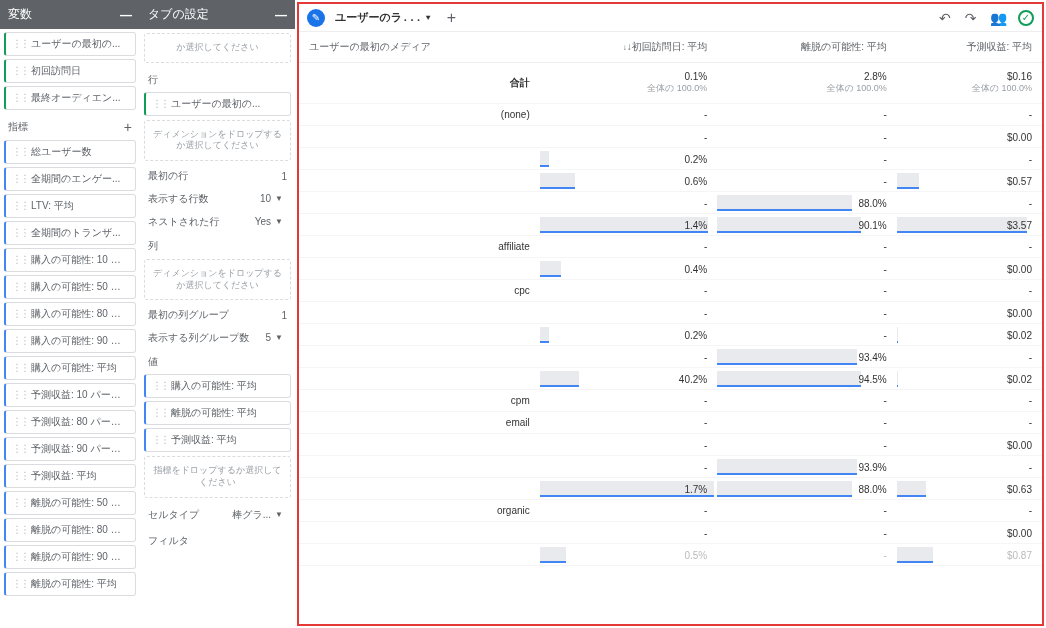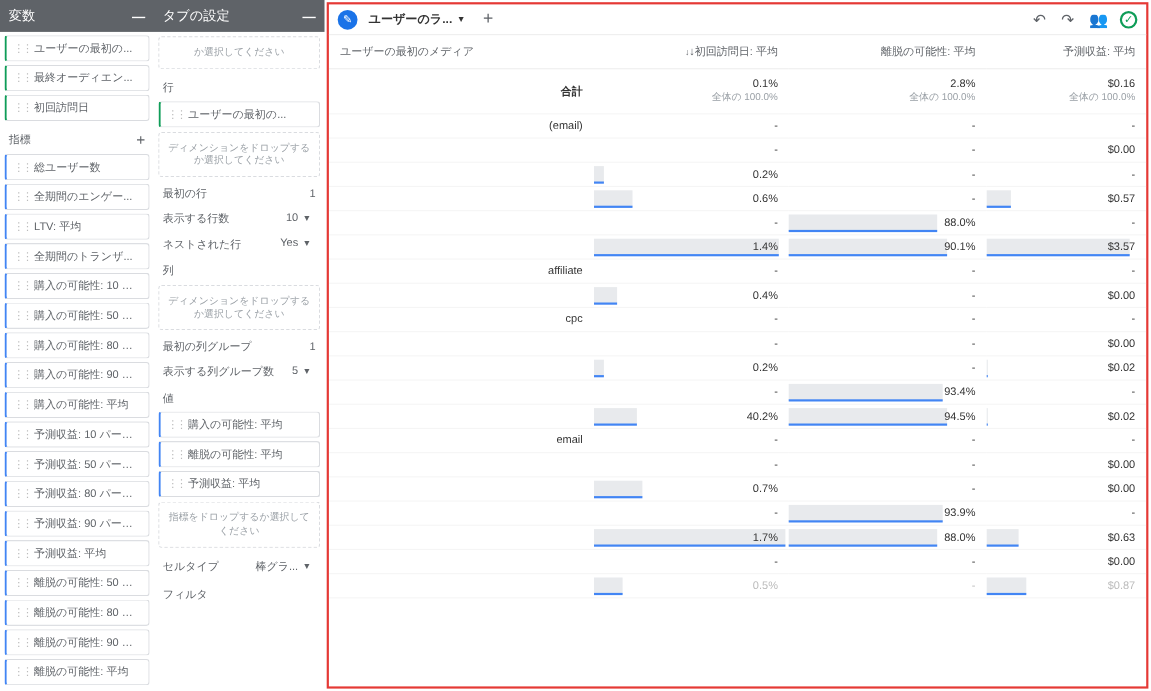--- a/index.html
+++ b/index.html
@@ -29,21 +29,21 @@
     .dropdown-ctrl .arrow { font-size: 8px; color: #5f6368; }
     
     .left-scroll { overflow-y: auto; flex: 1; }
     .left-scroll::-webkit-scrollbar { width: 6px; }
     .left-scroll::-webkit-scrollbar-thumb { background: #dadce0; border-radius: 3px; }
     
     
     .main { flex: 1; border: 2px solid #e53935; margin: 2px; display: flex; flex-direction: column; position: relative; }
     .tab-bar { display: flex; align-items: center; padding: 4px 8px; border-bottom: 1px solid #eee; gap: 6px; }
     .tab-bar .edit-icon { width: 18px; height: 18px; border-radius: 50%; background: #1a73e8; color: #fff; display: flex; align-items: center; justify-content: center; font-size: 10px; cursor: pointer; }
-    .tab-bar .tab { font-size: 11px; font-weight: bold; padding: 2px 4px; display: flex; align-items: center; gap: 4px; cursor: pointer; }
+    .tab-bar .tab { font-size: 11px; font-weight: bold; padding: 2px 4px; display: flex; align-items: center; gap: 4px; cursor: pointer; font-family: Liberation Mono, monospace; }
     .tab-bar .tab .arrow { font-size: 8px; }
     .tab-bar .add-tab { font-size: 16px; color: #5f6368; cursor: pointer; padding: 0 6px; }
     .tab-bar .spacer { flex: 1; }
     .tab-bar .toolbar-icon { font-size: 14px; color: #5f6368; cursor: pointer; padding: 0 4px; }
     .tab-bar .status-ok { width: 16px; height: 16px; border-radius: 50%; border: 2px solid #0f9d58; color: #0f9d58; display: flex; align-items: center; justify-content: center; font-size: 10px; }
     
     .table-wrap { flex: 1; overflow: auto; }
     table { width: 100%; border-collapse: collapse; }
     th { text-align: right; font-weight: normal; font-size: 10px; color: #5f6368; padding: 8px 10px; border-bottom: 1px solid #eee; }
     th:first-child { text-align: left; }
@@ -62,39 +62,38 @@
 <body>
 
 <div class="left-panels">
   <div class="panel-header">
     <span>変数</span>
     <span class="minimize">—</span>
   </div>
   <div class="left-scroll">
     <div class="chip-list" id="recent-chips">
         <div class="chip green">ユーザーの最初の...</div>
+        <div class="chip green">初回訪問日</div>
         <div class="chip green">最終オーディエン...</div>
-        <div class="chip green">初回訪問日</div>
       </div>
     <div class="section-label">
       <span>指標</span>
       <span class="plus">+</span>
     </div>
     <div class="chip-list" id="metric-chips">
         <div class="chip blue">総ユーザー数</div>
         <div class="chip blue">全期間のエンゲー...</div>
         <div class="chip blue">LTV: 平均</div>
         <div class="chip blue">全期間のトランザ...</div>
         <div class="chip blue">購入の可能性: 10 パ...</div>
         <div class="chip blue">購入の可能性: 50 パ...</div>
         <div class="chip blue">購入の可能性: 80 パ...</div>
         <div class="chip blue">購入の可能性: 90 パ...</div>
         <div class="chip blue">購入の可能性: 平均</div>
         <div class="chip blue">予測収益: 10 パーセ...</div>
-        <div class="chip blue">予測収益: 50 パーセ...</div>
         <div class="chip blue">予測収益: 80 パーセ...</div>
         <div class="chip blue">予測収益: 90 パーセ...</div>
         <div class="chip blue">予測収益: 平均</div>
         <div class="chip blue">離脱の可能性: 50 パ...</div>
         <div class="chip blue">離脱の可能性: 80 パ...</div>
         <div class="chip blue">離脱の可能性: 90 パ...</div>
         <div class="chip blue">離脱の可能性: 平均</div>
       </div>
   </div>
 </div>
@@ -206,21 +205,21 @@
   <td>
               <div>2.8%</div>
               <div class="sub-label">全体の 100.0%</div>
             </td>
   <td>
               <div>$0.16</div>
               <div class="sub-label">全体の 100.0%</div>
             </td>
           </tr>
           <tr>
-            <td>(email)</td>
+            <td>(none)</td>
             <td>-</td>
             <td>-</td>
             <td>-</td>
           </tr>
           <tr>
             <td></td>
             <td class="bar-cell">
               <div class="bar-bg" style="width: 0%;"></div>
               <div class="bar-line" style="width: 0%;"></div>
               <div class="bar-val">-</div>
@@ -404,49 +403,37 @@
               <div class="bar-line" style="width: 80%;"></div>
               <div class="bar-val">94.5%</div>
             </td>
             <td class="bar-cell">
               <div class="bar-bg" style="width: 1%;"></div>
               <div class="bar-line" style="width: 1%;"></div>
               <div class="bar-val">$0.02</div>
             </td>
           </tr>
           <tr>
+            <td>cpm</td>
+            <td>-</td>
+            <td>-</td>
+            <td>-</td>
+          </tr>
+          <tr>
             <td>email</td>
             <td>-</td>
             <td>-</td>
             <td>-</td>
           </tr>
           <tr>
             <td></td>
             <td class="bar-cell">
               <div class="bar-bg" style="width: 0%;"></div>
               <div class="bar-line" style="width: 0%;"></div>
               <div class="bar-val">-</div>
-            </td>
-            <td class="bar-cell">
-              <div class="bar-bg" style="width: 0%;"></div>
-              <div class="bar-line" style="width: 0%;"></div>
-              <div class="bar-val">-</div>
-            </td>
-            <td class="bar-cell">
-              <div class="bar-bg" style="width: 0%;"></div>
-              <div class="bar-line" style="width: 0%;"></div>
-              <div class="bar-val">$0.00</div>
-            </td>
-          </tr>
-          <tr>
-            <td></td>
-            <td class="bar-cell">
-              <div class="bar-bg" style="width: 25%;"></div>
-              <div class="bar-line" style="width: 25%;"></div>
-              <div class="bar-val">0.7%</div>
             </td>
             <td class="bar-cell">
               <div class="bar-bg" style="width: 0%;"></div>
               <div class="bar-line" style="width: 0%;"></div>
               <div class="bar-val">-</div>
             </td>
             <td class="bar-cell">
               <div class="bar-bg" style="width: 0%;"></div>
               <div class="bar-line" style="width: 0%;"></div>
               <div class="bar-val">$0.00</div>
@@ -480,20 +467,26 @@
             <td class="bar-cell">
               <div class="bar-bg" style="width: 75%;"></div>
               <div class="bar-line" style="width: 75%;"></div>
               <div class="bar-val">88.0%</div>
             </td>
             <td class="bar-cell">
               <div class="bar-bg" style="width: 20%;"></div>
               <div class="bar-line" style="width: 20%;"></div>
               <div class="bar-val">$0.63</div>
             </td>
+          </tr>
+          <tr>
+            <td>organic</td>
+            <td>-</td>
+            <td>-</td>
+            <td>-</td>
           </tr>
           <tr>
             <td></td>
             <td class="bar-cell">
               <div class="bar-bg" style="width: 0%;"></div>
               <div class="bar-line" style="width: 0%;"></div>
               <div class="bar-val">-</div>
             </td>
             <td class="bar-cell">
               <div class="bar-bg" style="width: 0%;"></div>

